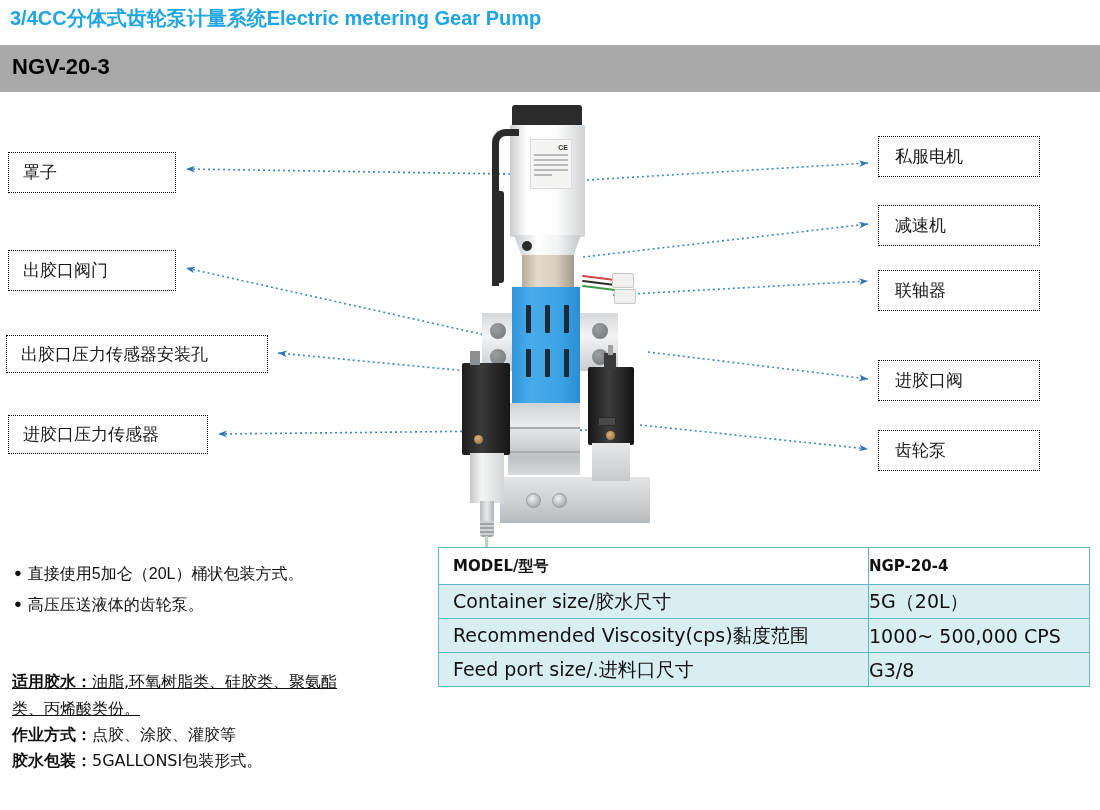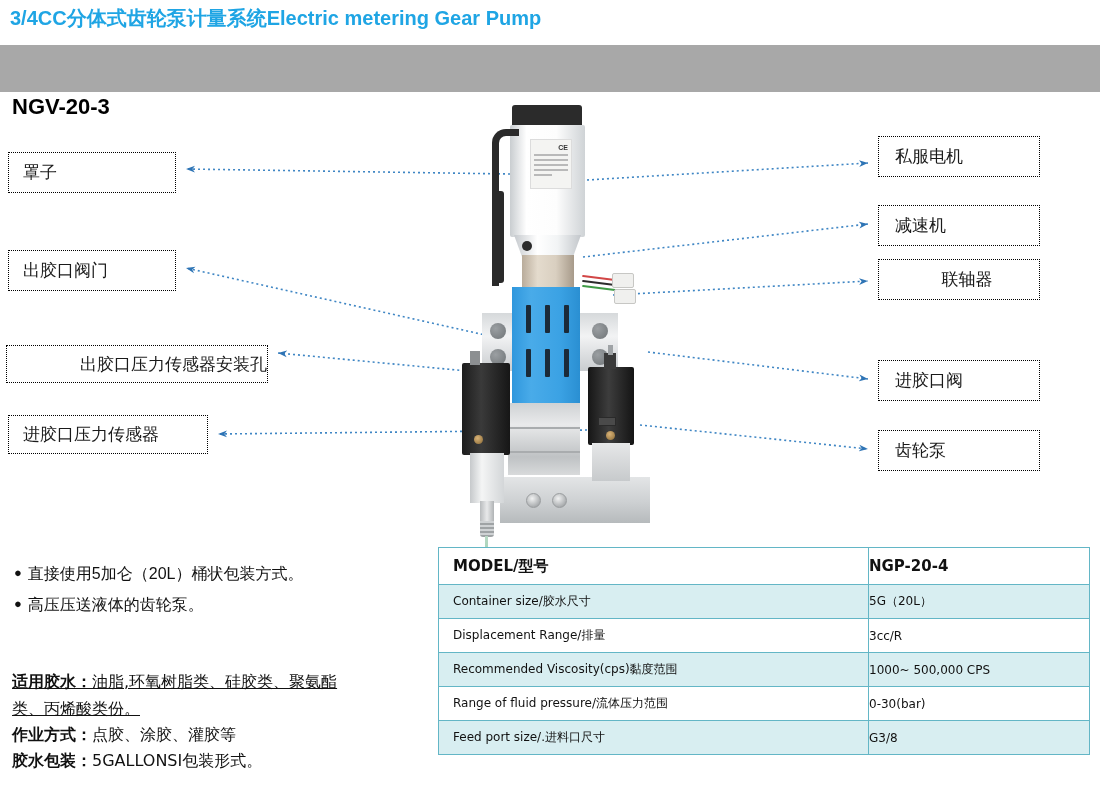--- a/index.html
+++ b/index.html
@@ -37,21 +37,20 @@
     height: 47px;
     background: #a8a8a8;
   }
   #model-band .model-text {
     position: absolute;
     left: 12px;
     top: 9px;
     font-size: 22px;
     font-weight: bold;
     color: #000000;
-    margin-top: 40px;
   }
 
   
   .callout {
     position: absolute;
     border: 1px dotted #000000;
     background: transparent;
     box-sizing: border-box;
     display: flex;
     align-items: center;
@@ -269,21 +268,21 @@
     position: absolute;
     left: 438px;
     top: 547px;
     width: 652px;
     border-collapse: collapse;
     font-family: "DejaVu Sans", "Liberation Sans", sans-serif;
   }
   #spec-table td {
     border: 1px solid #63b6c6;
     height: 33px;
-    font-size: 12px;
+    font-size: 19px;
     color: #111111;
     padding: 0 0 0 14px;
     background: #ffffff;
   }
   #spec-table td.value {
     padding: 0;
     width: 220px;
   }
   #spec-table tr.head td {
     font-weight: bold;
@@ -325,34 +324,34 @@
     <line x1="640" y1="425" x2="868" y2="449" marker-end="url(#arrowR)"></line>
   </g>
 </svg>
 
 <div class="callout" style="left:8px; top:152px; width:168px; height:41px;">
   <span>罩子</span>
 </div>
 <div class="callout" style="left:8px; top:250px; width:168px; height:41px;">
   <span>出胶口阀门</span>
 </div>
-<div class="callout" style="left:6px; top:345px; width:262px; height:38px;justify-content:flex-end;">
+<div class="callout" style="left:6px; top:335px; width:262px; height:38px;">
   <span>出胶口压力传感器安装孔</span>
 </div>
 <div class="callout" style="left:8px; top:415px; width:200px; height:39px;">
   <span>进胶口压力传感器</span>
 </div>
 
 <div class="callout right" style="left:878px; top:136px; width:162px; height:41px;">
   <span>私服电机</span>
 </div>
 <div class="callout right" style="left:878px; top:205px; width:162px; height:41px;">
   <span>减速机</span>
 </div>
-<div class="callout right" style="left:878px; top:259px; width:162px; height:41px;justify-content:center;">
+<div class="callout right" style="left:878px; top:270px; width:162px; height:41px;">
   <span>联轴器</span>
 </div>
 <div class="callout right" style="left:878px; top:360px; width:162px; height:41px;">
   <span>进胶口阀</span>
 </div>
 <div class="callout right" style="left:878px; top:430px; width:162px; height:41px;">
   <span>齿轮泵</span>
 </div>
 
 <div id="photo">
@@ -448,30 +447,22 @@
 <table id="spec-table">
   <tbody>
     <tr class="head">
       <td>MODEL/型号</td>
       <td class="value">NGP-20-4</td>
     </tr>
     <tr class="alt">
       <td>Container size/胶水尺寸</td>
       <td class="value">5G（20L）</td>
     </tr>
-    <tr>
-      <td>Displacement  Range/排量</td>
-      <td class="value">3cc/R</td>
-    </tr>
     <tr class="alt">
       <td>Recommended Viscosity(cps)黏度范围</td>
       <td class="value">1000~ 500,000 CPS</td>
-    </tr>
-    <tr>
-      <td>Range of fluid pressure/流体压力范围</td>
-      <td class="value">0-30(bar)</td>
     </tr>
     <tr class="alt">
       <td>Feed port size/.进料口尺寸</td>
       <td class="value">G3/8</td>
     </tr>
   </tbody>
 </table>
 
 </body></html>

